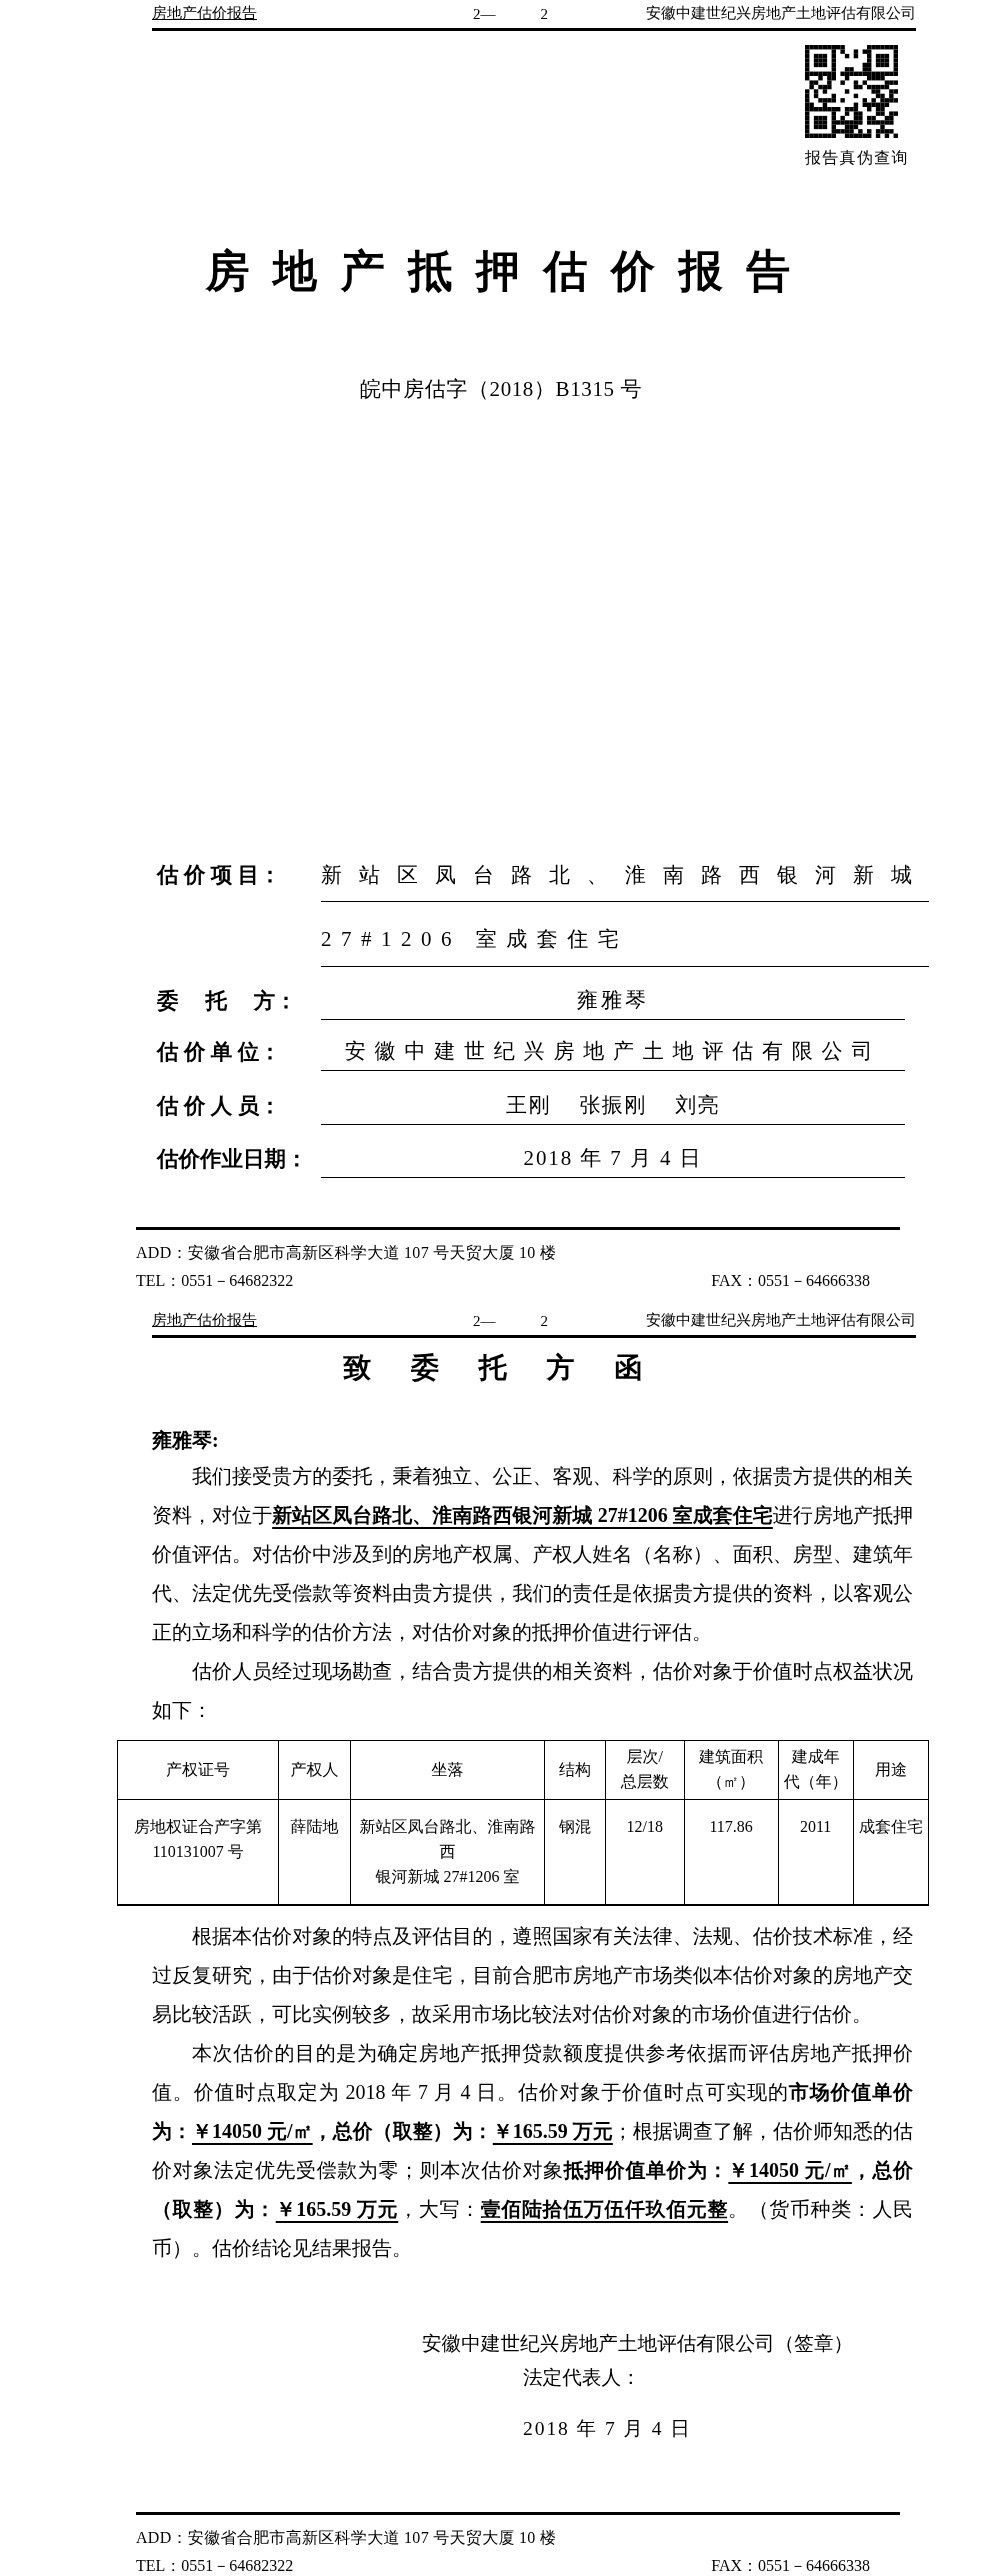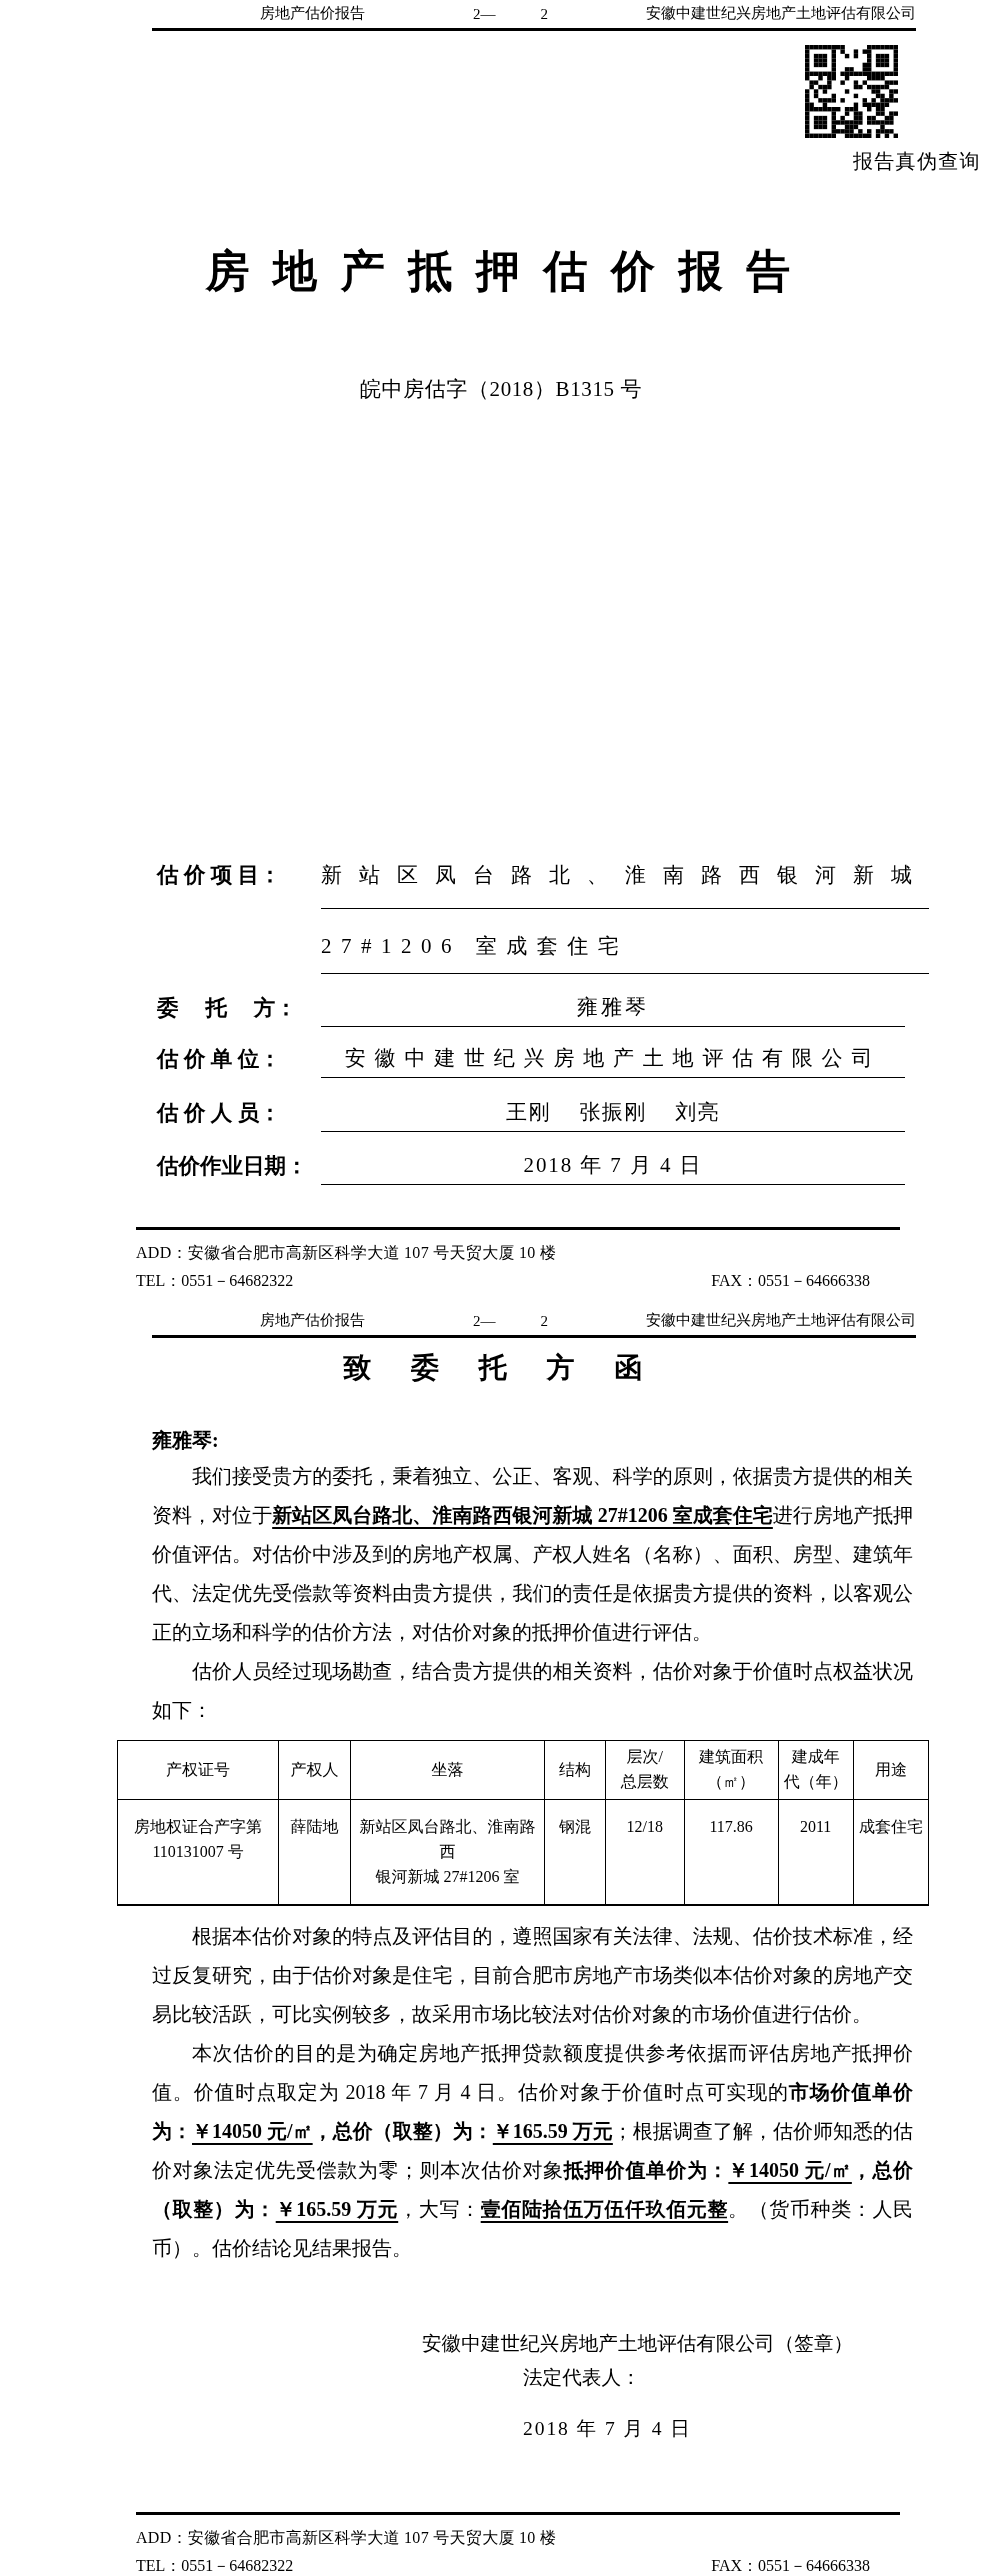--- a/index.html
+++ b/index.html
@@ -4,45 +4,45 @@
 <style>
   html,body{margin:0;padding:0;background:#ffffff;}
   body{width:1002px;font-family:"Liberation Serif","DejaVu Serif",serif;color:#000;}
   .page{position:relative;width:1002px;background:#fff;overflow:hidden;}
   .page1{height:1307px;}
   .page2{height:1269px;}
 
   
   .pg-header{position:absolute;top:3.8px;left:152px;width:764px;display:flex;align-items:flex-end;
              border-bottom:3.8px solid #000;padding-bottom:5.7px;font-size:15px;}
-  .h-left{flex:1;text-align:center;}
+  .h-left{flex:1;text-align:left;text-decoration:underline;}
   .h-center{display:flex;gap:45px;margin-right:47px;font-family:"Liberation Serif",serif;}
   .h-right{flex:1;text-align:right;}
 
   
   .qr-block{position:absolute;top:45px;right:102px;width:95px;}
   .qr{width:93px;height:93px;}
   .qr svg rect{fill:#000;}
-  .qr-label{margin-top:10px;font-size:20px;letter-spacing:1.3px;text-align:center;white-space:nowrap;margin-left:48px;}
+  .qr-label{margin-top:10px;font-size:16px;letter-spacing:1.3px;text-align:center;white-space:nowrap;}
 
   
   .title{position:absolute;top:242px;left:0;width:100%;margin:0;text-align:center;
          font-size:44px;font-weight:bold;letter-spacing:6.3px;white-space:pre;}
   .doc-no{position:absolute;top:375px;left:0;width:100%;text-align:center;font-size:21px;letter-spacing:0.6px;}
 
   
   .fields{position:absolute;top:846px;left:157px;width:748px;}
   .frow{display:flex;align-items:flex-end;}
   .f-label{flex:none;width:164px;font-weight:bold;font-size:21.5px;white-space:pre;padding-bottom:5px;}
   .f-value{flex:1;border-bottom:1.9px solid #000;text-align:center;font-size:21px;padding-bottom:5px;white-space:pre;}
   .frow.project{align-items:flex-start;}
   .project .f-label{height:43px;display:flex;align-items:flex-end;}
   .f-vcol{flex:1;display:flex;flex-direction:column;}
   .v-line1{height:43px;display:flex;align-items:flex-end;border-bottom:1.9px solid #000;
-           font-size:21px;letter-spacing:17px;padding-bottom:19px;white-space:pre;}
+           font-size:21px;letter-spacing:17px;padding-bottom:12px;white-space:pre;}
   .v-line2{height:51px;display:flex;align-items:flex-end;border-bottom:1.9px solid #000;
            font-size:21px;letter-spacing:9.5px;padding-bottom:13px;white-space:pre;}
   .row-client{height:53px;}  .row-client .f-value{letter-spacing:3.2px;}
   .row-agency{height:51px;}  .row-agency .f-value{letter-spacing:8.8px;}
   .row-staff{height:54px;justify-content:center;}   .row-staff .f-value{letter-spacing:1.3px;}
   .row-date{height:53px;}    .row-date .f-value{letter-spacing:1.9px;}
 
   
   .pg-footer{position:absolute;left:136px;width:764px;border-top:3.8px solid #000;padding-top:12.6px;font-size:16px;}
   .page1 .pg-footer{top:1227px;}

